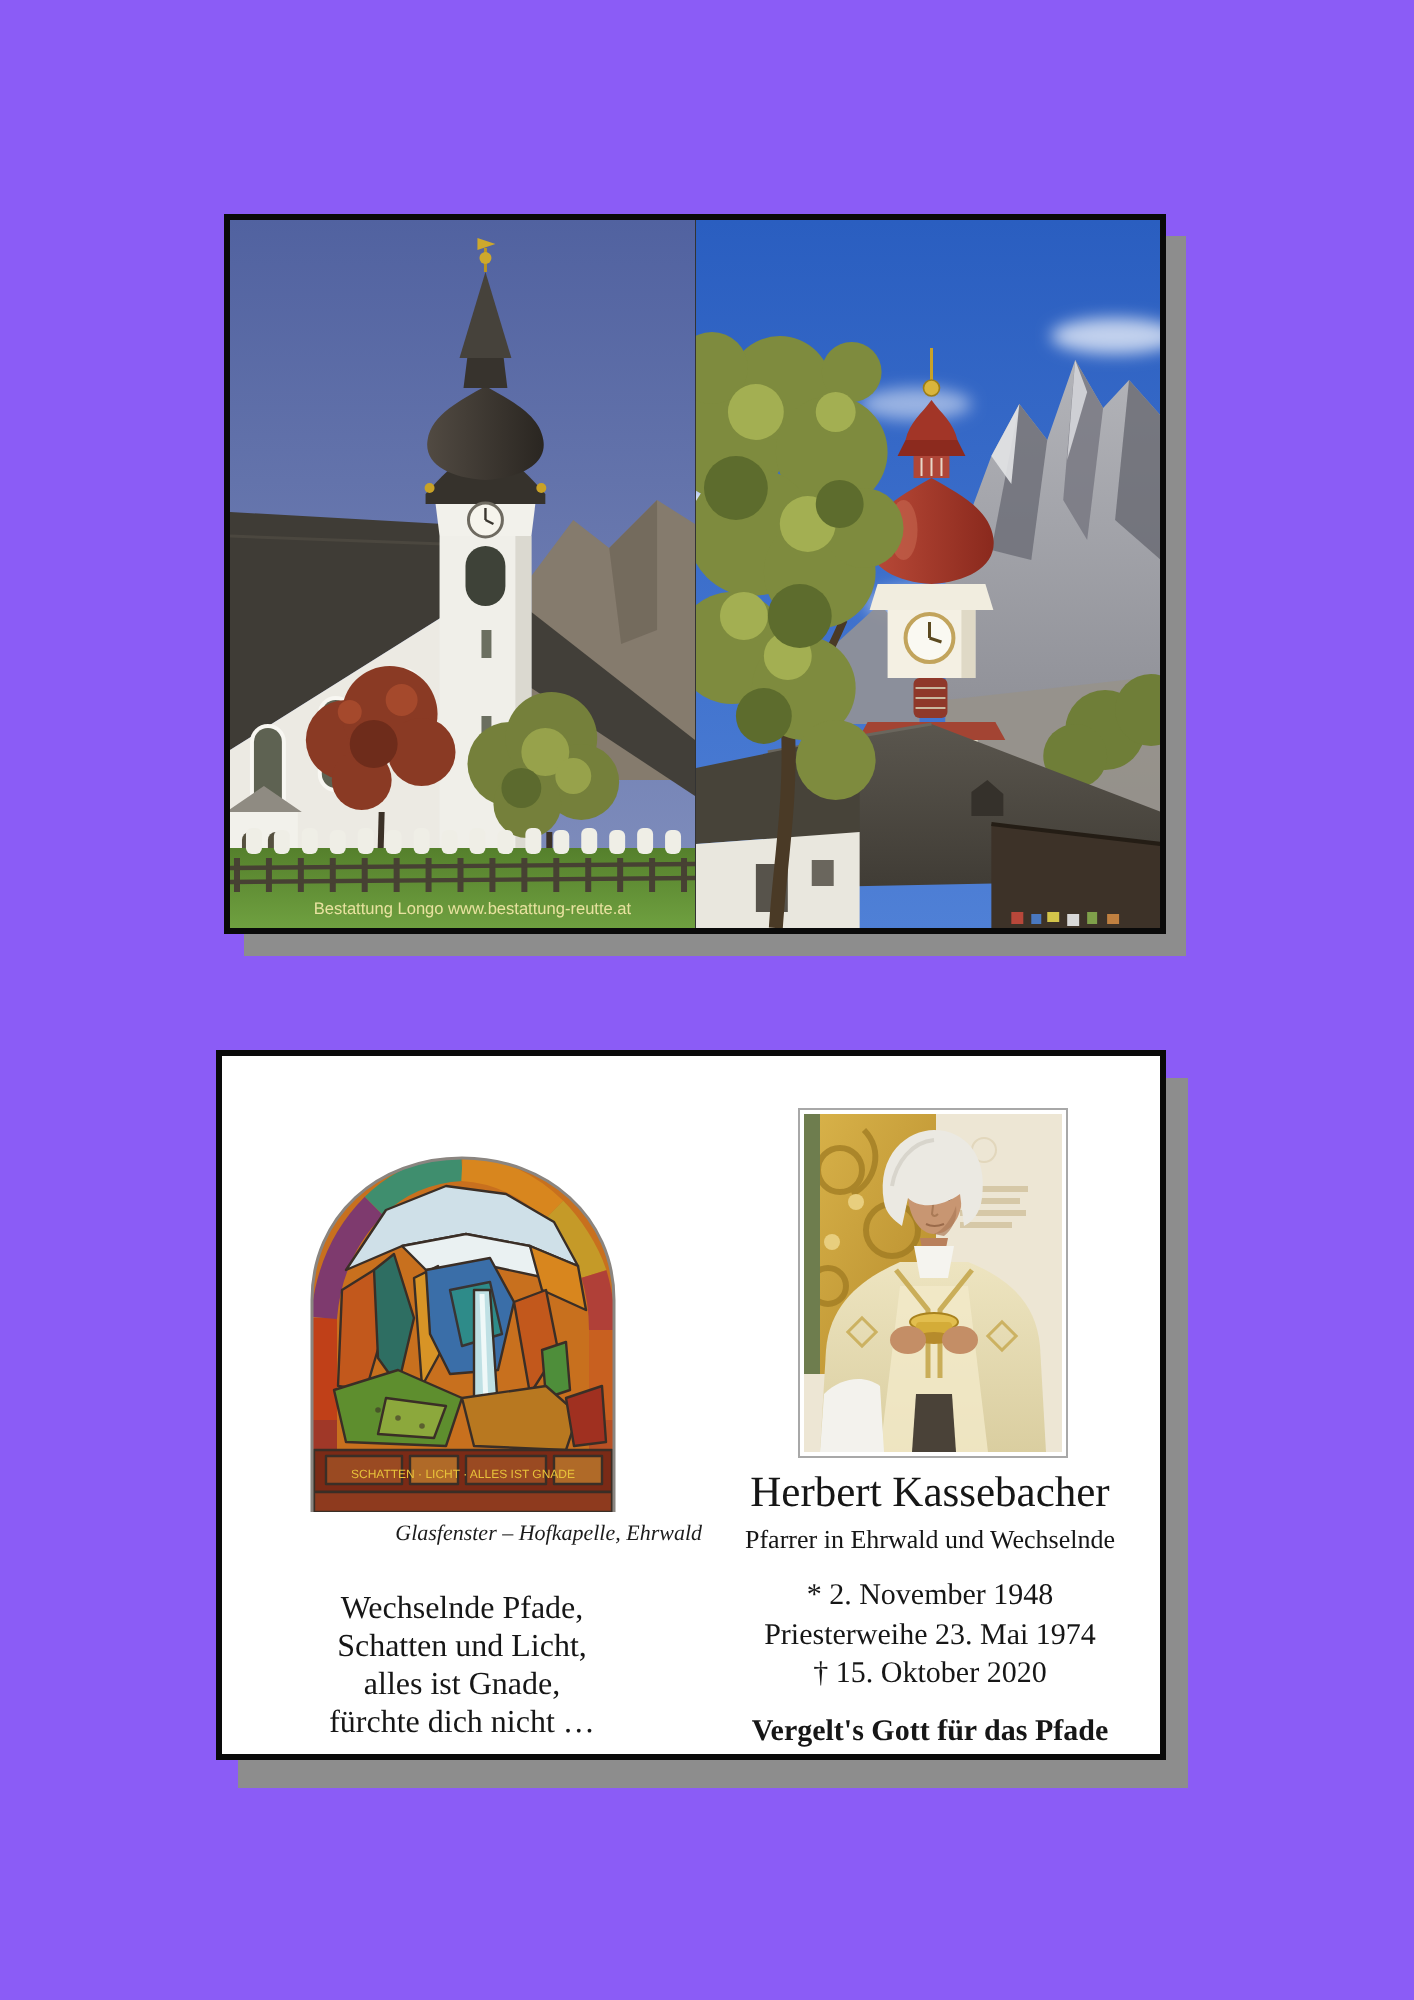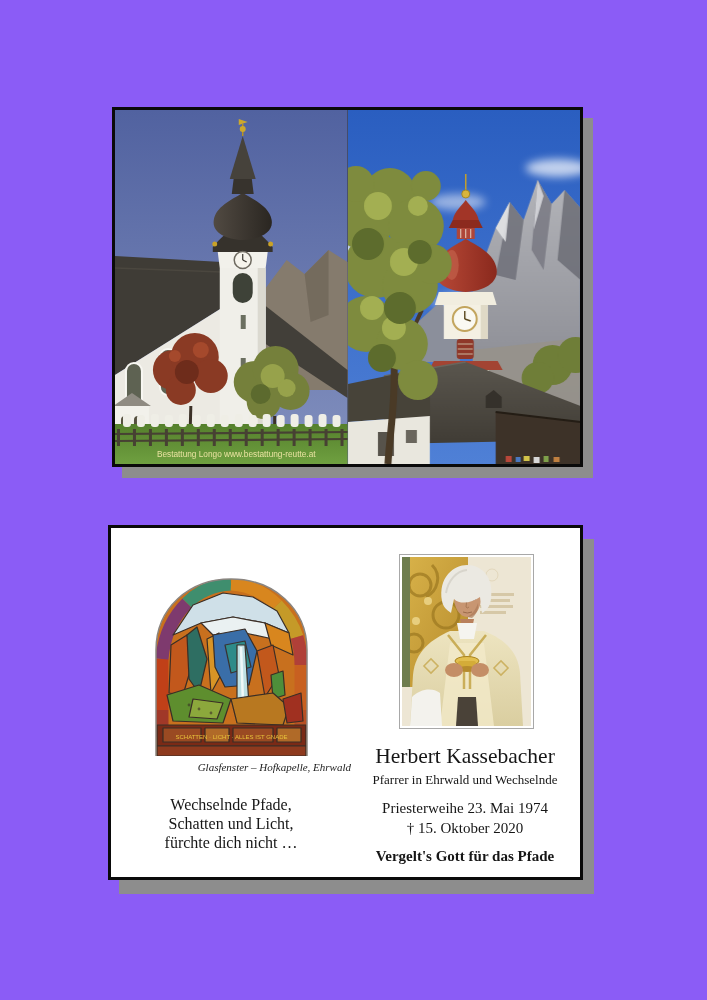--- a/index.html
+++ b/index.html
@@ -12,21 +12,21 @@
   .card-bottom{position:absolute;left:108px;top:525px;width:469px;height:349px;
                border:3px solid #0a0a0a;background:#ffffff;box-shadow:11px 14px 0 #8d8d8d;}
   .glass{position:absolute;left:42px;top:47px;width:157px;height:181px;}
   .glass svg{display:block;width:157px;height:181px;}
   .glass-caption{position:absolute;left:0;top:233px;width:240px;text-align:right;
                  font-style:italic;font-size:11px;color:#1c1c1c;}
   .poem{position:absolute;left:0;top:267px;width:240px;text-align:center;
         font-size:16px;line-height:19px;}
   .pframe{position:absolute;left:288px;top:26px;border:1px solid #a8a8a8;background:#fff;padding:2px;}
   .pframe svg{display:block;width:129px;height:169px;}
-  .rcol{position:absolute;left:244px;top:215px;width:220px;text-align:center;}
+  .rcol{position:absolute;left:244px;top:205px;width:220px;text-align:center;}
   .name{font-size:21.5px;line-height:26px;}
   .role{font-size:13px;line-height:16px;margin-top:3px;}
   .dates{margin-top:11px;font-size:15px;line-height:19.5px;}
   .closing{margin-top:9px;font-size:15px;line-height:19px;font-weight:bold;}
 </style>
 </head>
 <body>
 
 <div id="canvas">
 
@@ -339,20 +339,21 @@
         </g>
         <path d="M3,181 L3,75 C3,33 36,4 78,4 C120,4 154,33 154,75 L154,181" fill="none" stroke="#8A8580" stroke-width="1.5"></path>
       </svg>
     </div>
 
     <div class="glass-caption">Glasfenster – Hofkapelle, Ehrwald</div>
 
     <div class="poem">
       <div>Wechselnde Pfade,</div>
       <div>Schatten und Licht,</div>
+      <div>alles ist Gnade,</div>
       <div>fürchte dich nicht …</div>
     </div>
 
     <div class="pframe">
       <svg viewBox="0 0 129 169">
         <defs>
           <linearGradient id="pgold" x1="0" y1="0" x2="1" y2="1">
             <stop offset="0" stop-color="#D9B34A"></stop>
               <stop offset="1" stop-color="#B68B2C"></stop>
           </linearGradient>
@@ -413,20 +414,21 @@
           <path d="M8,169 L10,140 C18,132 30,130 38,136 L40,169 Z" fill="#F3F2ED"></path>
           <polygon points="56,140 74,140 76,169 54,169" fill="#4A4238"></polygon>
         </g>
       </svg>
     </div>
 
     <div class="rcol">
       <div class="name">Herbert Kassebacher</div>
       <div class="role">Pfarrer in Ehrwald und Wechselnde</div>
       <div class="dates">
+        <div>* 2. November 1948</div>
         <div>Priesterweihe 23. Mai 1974</div>
         <div>† 15. Oktober 2020</div>
       </div>
       <div class="closing">Vergelt's Gott für das Pfade</div>
     </div>
 
   </div>
 </div>
 
 </body></html>

